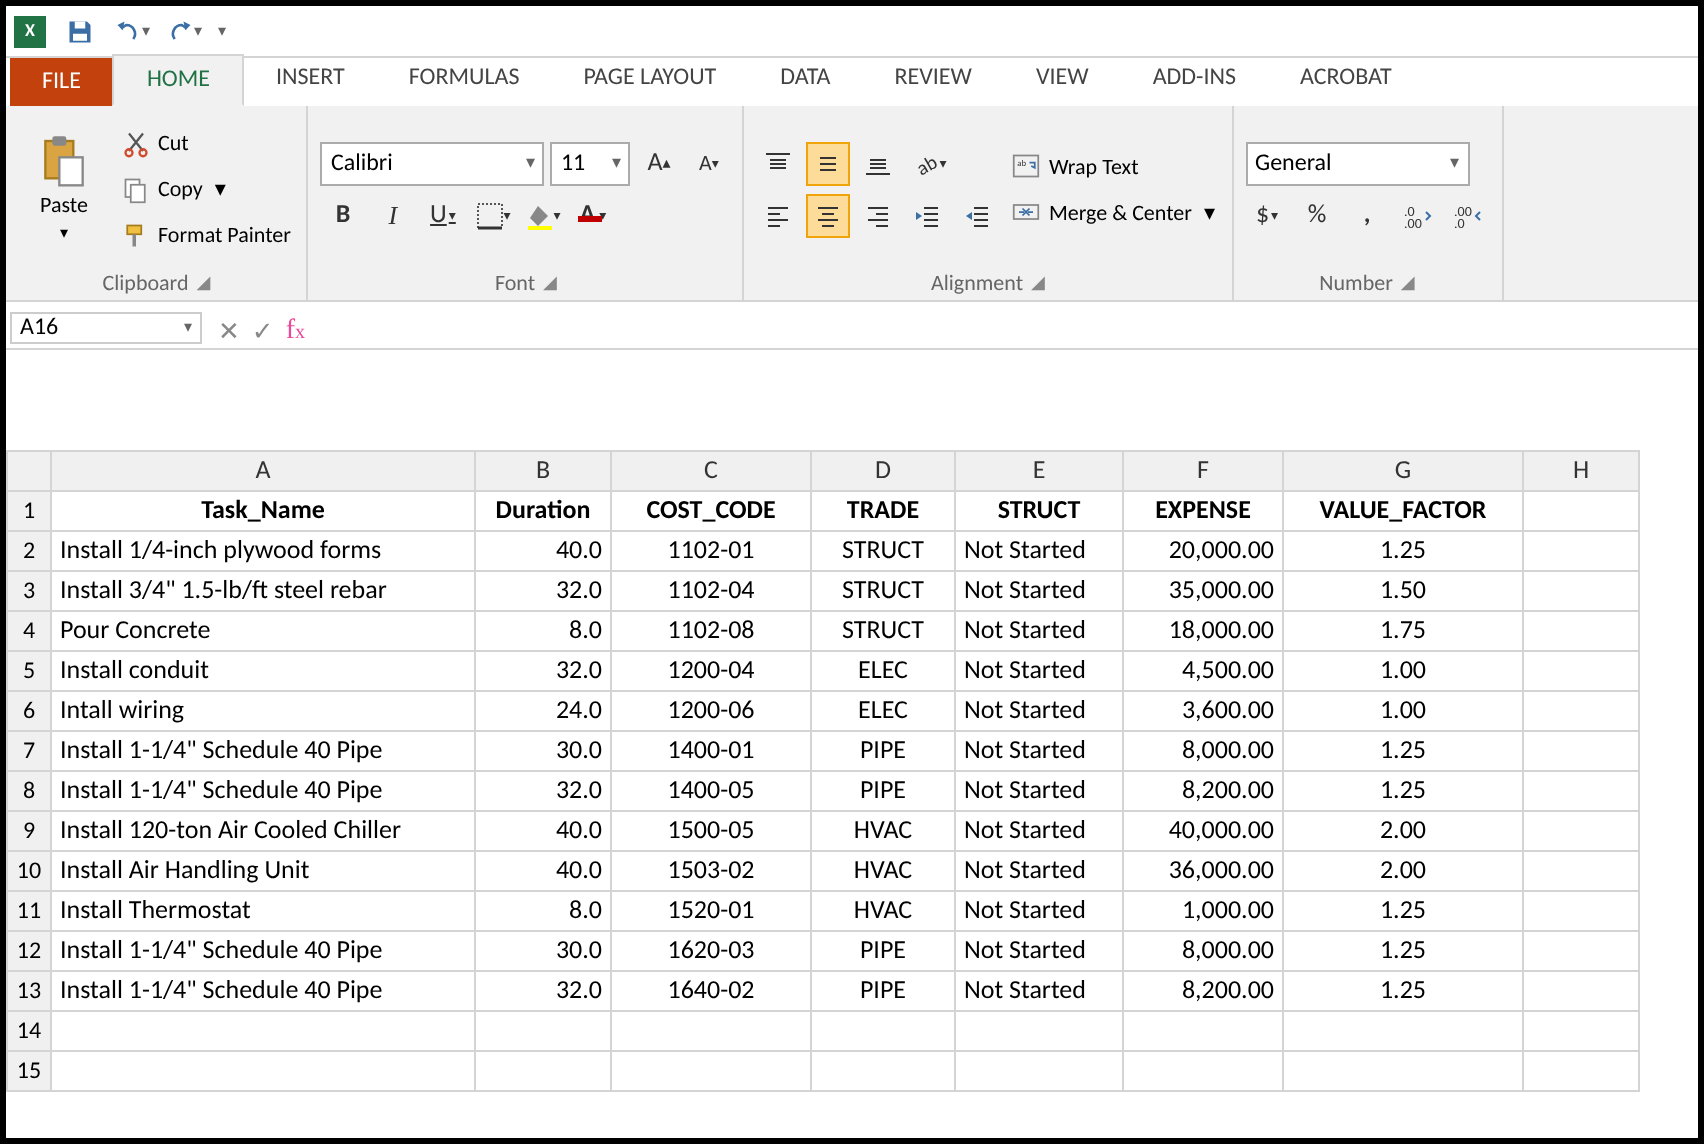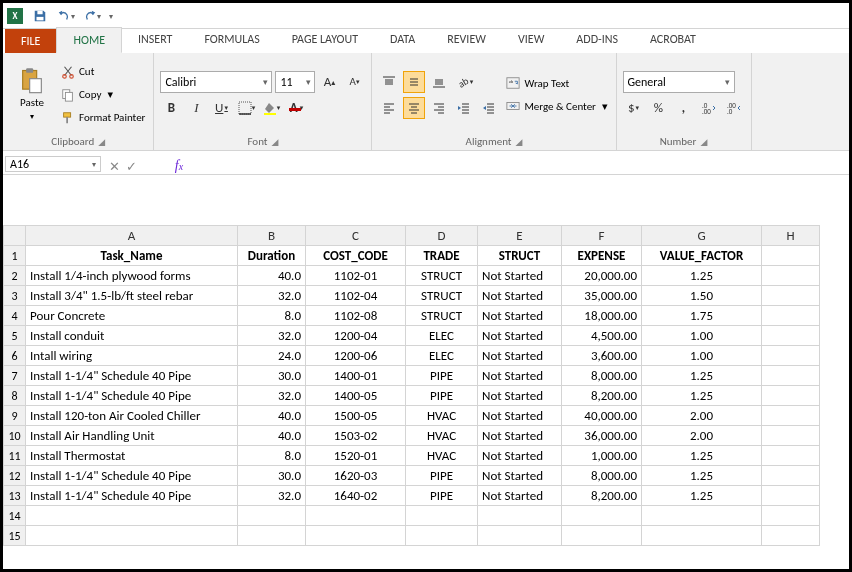--- a/index.html
+++ b/index.html
@@ -39,21 +39,21 @@
   .sm-btn { width: 22px; height: 22px; display: flex; align-items: center; justify-content: center; cursor: pointer; font-size: 13px; color: #333; border: 1px solid transparent; }
   .sm-btn.active { background: #fddc9a; border: 1px solid #f0a30a; }
   .sm-btn svg { width: 14px; height: 14px; }
 
   
   .fbar { height: 24px; border-bottom: 1px solid #d4d4d4; display: flex; align-items: flex-end; }
   .namebox { width: 96px; border: 1px solid #ccc; margin: 2px; display: flex; align-items: center; padding: 0 4px; position: relative; font-size: 12px; }
   .namebox::after { content: '▾'; position: absolute; right: 4px; font-size: 8px; color: #666; }
   .fx-btns { display: flex; align-items: center; padding: 0 6px; gap: 6px; color: #888; }
   .fx-btns span { cursor: pointer; }
-  .fx-label { font-style: italic; font-family: 'Times New Roman', serif; font-size: 14px; color: #6d28d9; margin-left: 32px; }
+  .fx-label { font-family: 'Times New Roman', serif; font-size: 14px; color: #ec4899; }
   .formula-input { flex: 1; border-left: 1px solid #ccc; padding: 0 6px; display: flex; align-items: center; }
 
   
   .gap { height: 50px; background: #fff; }
 
   
   .grid-wrap { position: relative; }
   table.grid { border-collapse: collapse; table-layout: fixed; font-size: 13px; }
   table.grid th, table.grid td { border: 1px solid #d4d4d4; height: 20px; overflow: hidden; white-space: nowrap; padding: 0 4px; }
   table.grid th { background: #f0f0f0; font-weight: normal; color: #333; text-align: center; }

